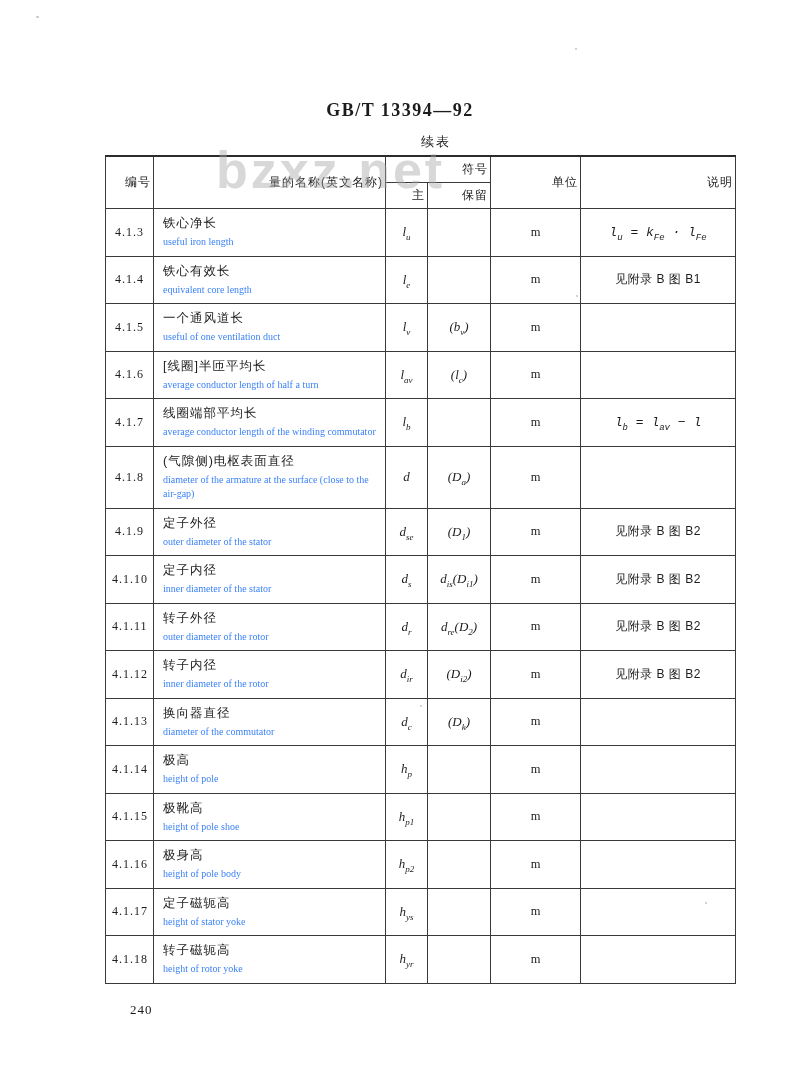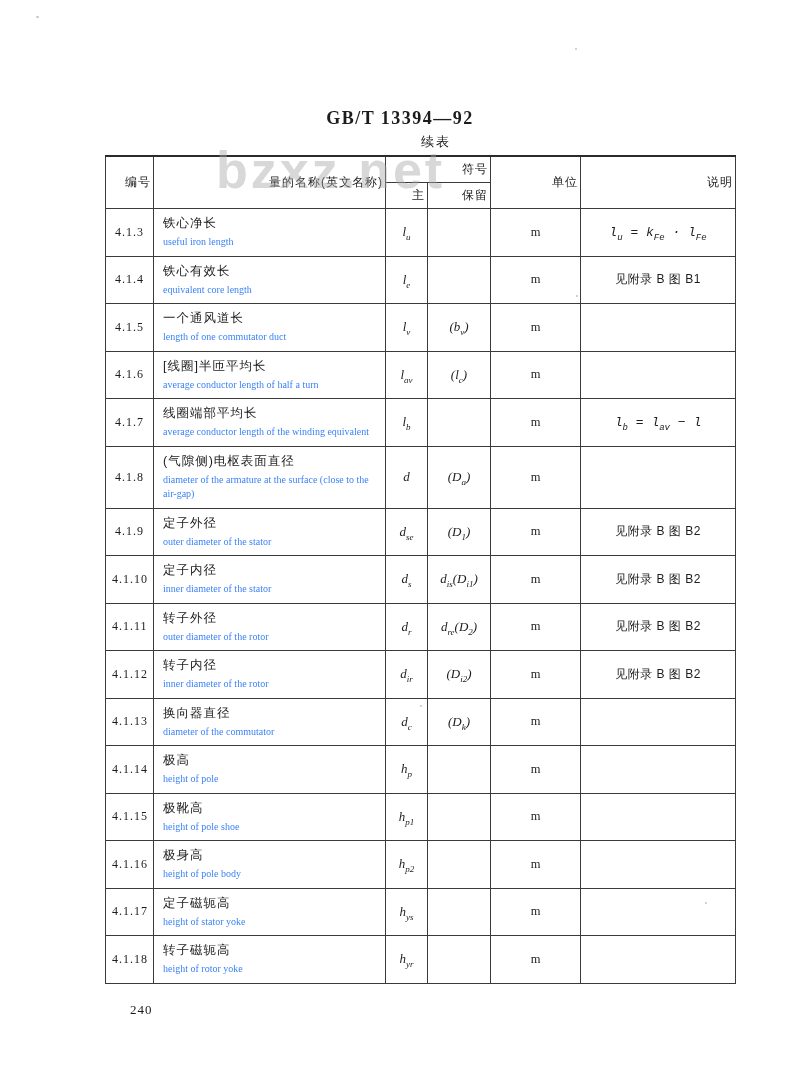--- a/index.html
+++ b/index.html
@@ -2,21 +2,21 @@
 <html><head>
 <meta charset="utf-8">
 <style>
   html,body{margin:0;padding:0;}
   body{
     width:800px;height:1075px;position:relative;overflow:hidden;
     background:#ffffff;color:#1c1c1c;
     font-family:"Liberation Sans",sans-serif;
   }
   .page-header{
-    position:absolute;top:108px;left:0;width:100%;
+    position:absolute;top:100px;left:0;width:100%;
     text-align:center;font-family:"Liberation Serif",serif;
     font-weight:bold;font-size:18px;letter-spacing:1.5px;
   }
   .table-caption{
     position:absolute;top:133px;left:0;width:100%;
     text-align:center;font-size:13px;letter-spacing:2px;margin-left:36px;
   }
   .watermark{
     position:absolute;left:216px;top:140px;z-index:5;
     font-size:52px;font-weight:bold;letter-spacing:3px;
@@ -127,21 +127,21 @@
     <td class="cell-sym formula">l<sub>e</sub></td>
     <td class="cell-sym"></td>
     <td class="cell-unit">m</td>
     <td class="cell-note">见附录 B 图 B1</td>
   </tr>
 
   <tr>
     <td class="cell-id">4.1.5</td>
     <td class="cell-name">
       <div class="cn">一个通风道长</div>
-      <div class="en">length of one commutator duct</div>
+      <div class="en">useful of one ventilation duct</div>
     </td>
     <td class="cell-sym formula">l<sub>v</sub></td>
     <td class="cell-sym formula">(b<sub>v</sub>)</td>
     <td class="cell-unit">m</td>
     <td class="cell-note"></td>
   </tr>
 
   <tr>
     <td class="cell-id">4.1.6</td>
     <td class="cell-name">
@@ -151,21 +151,21 @@
     <td class="cell-sym formula">l<sub>av</sub></td>
     <td class="cell-sym formula">(l<sub>c</sub>)</td>
     <td class="cell-unit">m</td>
     <td class="cell-note"></td>
   </tr>
 
   <tr>
     <td class="cell-id">4.1.7</td>
     <td class="cell-name">
       <div class="cn">线圈端部平均长</div>
-      <div class="en">average conductor length of the winding equivalent</div>
+      <div class="en">average conductor length of the winding commutator</div>
     </td>
     <td class="cell-sym formula">l<sub>b</sub></td>
     <td class="cell-sym"></td>
     <td class="cell-unit">m</td>
     <td class="cell-note formula">l<sub>b</sub> = l<sub>av</sub> − l</td>
   </tr>
 
   <tr>
     <td class="cell-id">4.1.8</td>
     <td class="cell-name">

